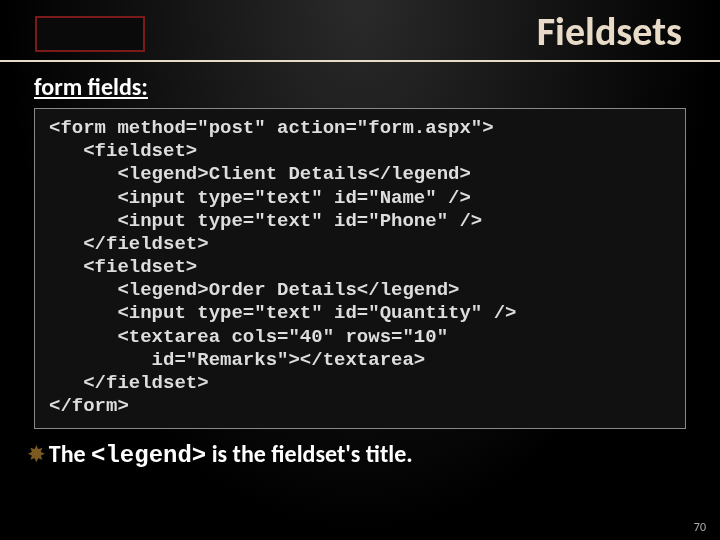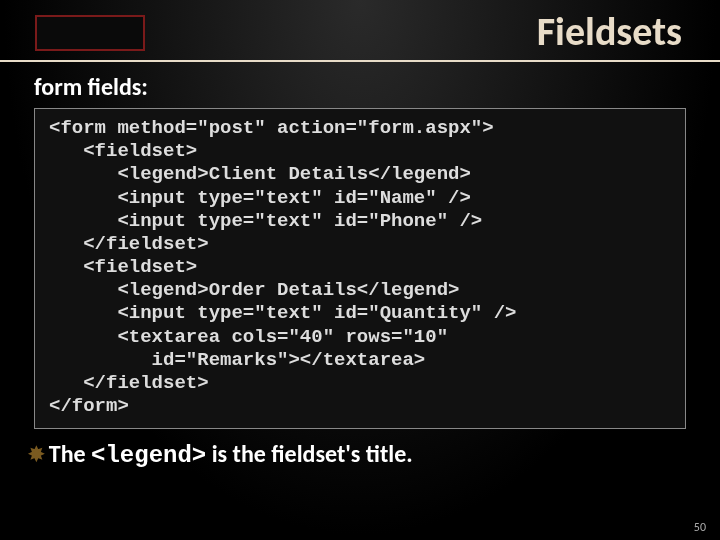--- a/index.html
+++ b/index.html
@@ -8,21 +8,21 @@
     height: 540px;
     background: #000;
     background: radial-gradient(ellipse at 50% 0%, #2a2a2a 0%, #000 70%);
     font-family: Calibri, "Segoe UI", Arial, sans-serif;
     color: #fff;
     overflow: hidden;
     position: relative;
   }
   .title-row {
     display: flex;
-    align-items: center;
+    align-items: flex-end;
     padding: 12px 34px 8px 35px;
     border-bottom: 2px solid #e8dcc8;
   }
   .logo-box {
     width: 110px;
     height: 36px;
     border: 2px solid #7a1a1a;
     background: #0a0a0a;
     margin-top: 2px;
   }
@@ -79,21 +79,21 @@
 </head>
 <body>
 
 <div class="title-row">
   <div class="logo-box"></div>
   <div class="title">Fieldsets</div>
 </div>
 
 <div class="content">
 
-  <div class="bullet-line" style="margin-left:6px;">
+  <div class="bullet-line" style="margin-left:6px;text-decoration:underline;">
     <span>form fields:</span>
   </div>
 
   <div class="code-box">&lt;form method="post" action="form.aspx"&gt;
    &lt;fieldset&gt;
       &lt;legend&gt;Client Details&lt;/legend&gt;
       &lt;input type="text" id="Name" /&gt;
       &lt;input type="text" id="Phone" /&gt;
    &lt;/fieldset&gt;
    &lt;fieldset&gt;
@@ -103,13 +103,13 @@
          id="Remarks"&gt;&lt;/textarea&gt;
    &lt;/fieldset&gt;
 &lt;/form&gt;</div>
 
   <div class="bullet-line">
     <span class="star">✸</span><span>The </span><span class="inline-code">&lt;legend&gt;</span><span> is the fieldset's title.</span>
   </div>
 
 </div>
 
-<div class="pagenum">50</div>
+<div class="pagenum">70</div>
 
 </body></html>

